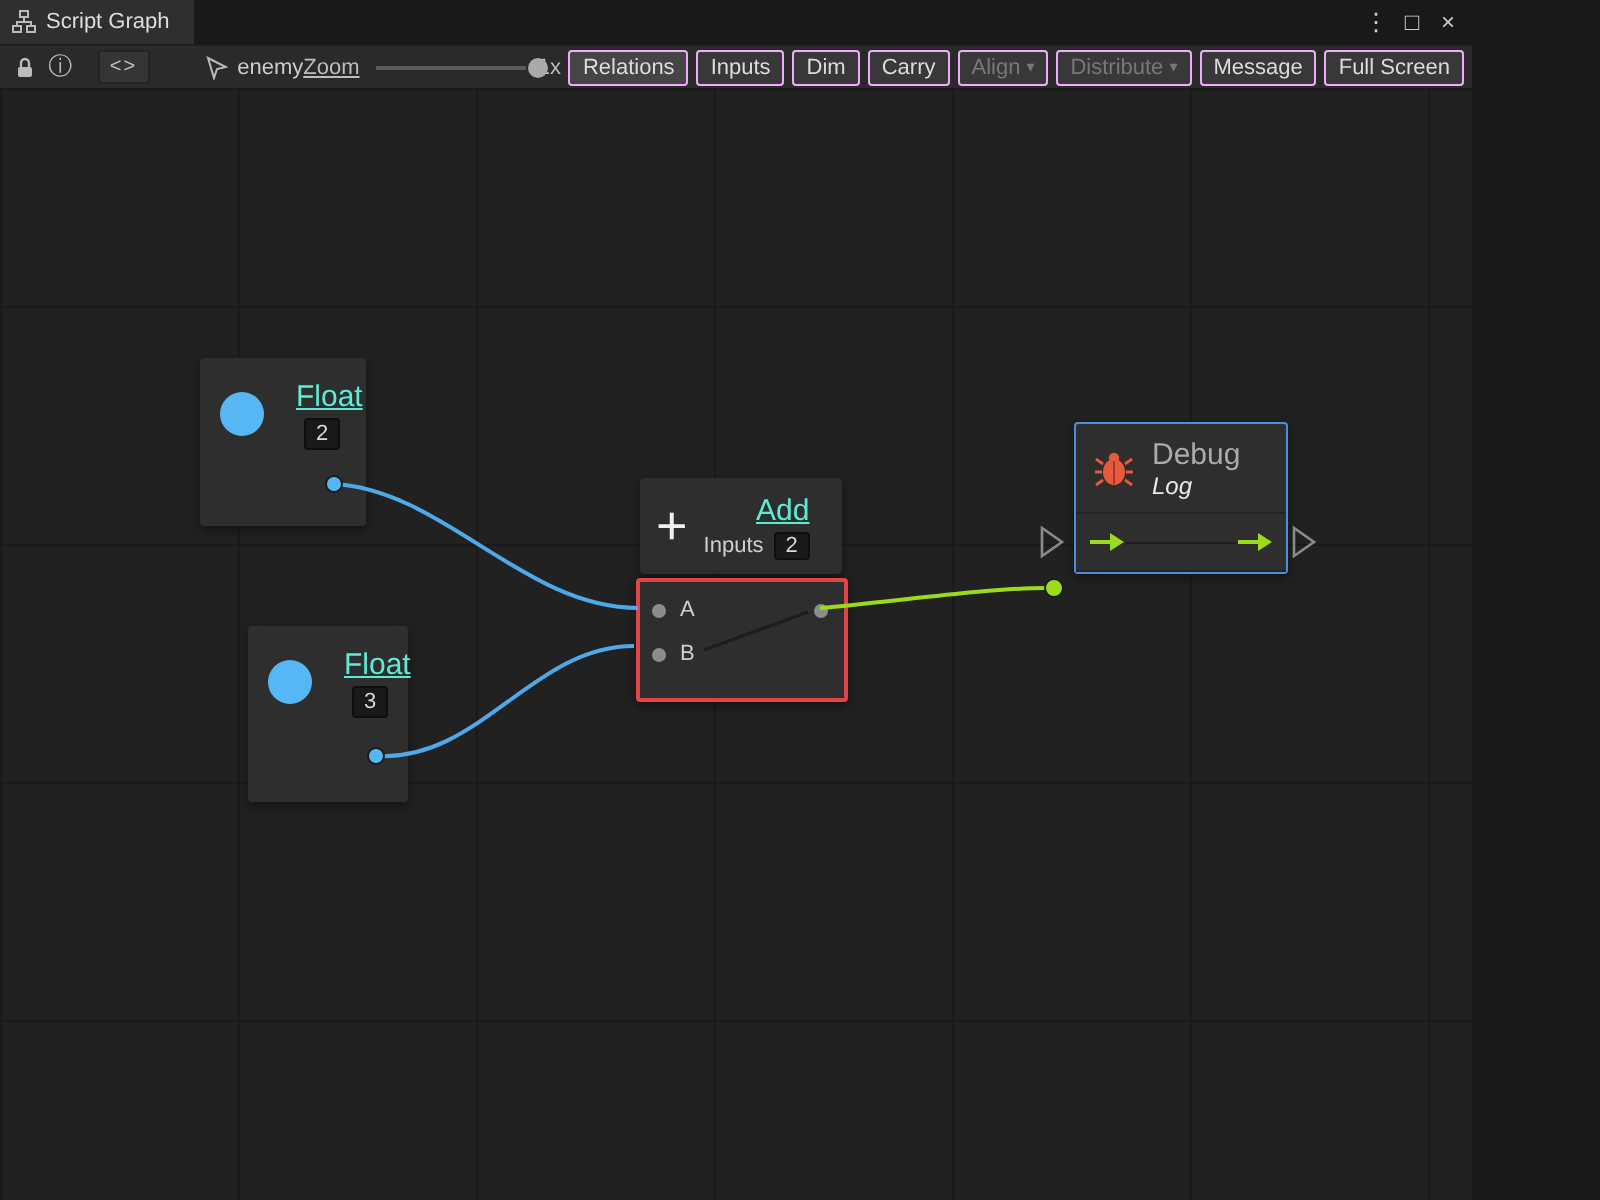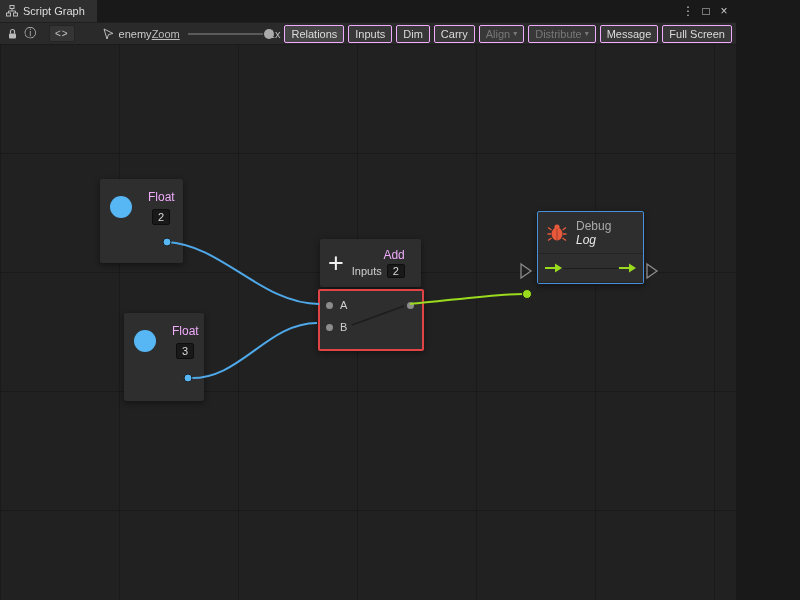--- a/index.html
+++ b/index.html
@@ -41,21 +41,21 @@
   .canvas { position:relative; flex:1; background-color:#212121;
     background-image:
       linear-gradient(#1a1a1a 1px, transparent 1px),
       linear-gradient(90deg, #1a1a1a 1px, transparent 1px);
     background-size:119px 119px;
     background-position:0px -11px;
     overflow:hidden; }
 
   .node { position:absolute; background:#2e2e2e; border-radius:2px; box-shadow:0 2px 6px rgba(0,0,0,0.45);
     color:#d8d8d8; font-size:11px; }
-  .ntitle { color:#f0abfc; font-size:12px; }
+  .ntitle { color:#5eead4; font-size:15px;text-decoration:underline; }
   .nvalue { display:inline-block; min-width:18px; padding:1px 5px; background:#191919;
     border:1px solid #0e0e0e; border-radius:2px; color:#d8d8d8; font-size:11px; text-align:center; }
 
   
   .float-node .fcircle { position:absolute; left:10px; top:17px; width:22px; height:22px; border-radius:50%;
     background:#56b7f4; }
   .float-node .ntitle { position:absolute; left:48px; top:11px; }
   .float-node .nvalue { position:absolute; left:52px; top:30px; }
 
   
@@ -67,21 +67,21 @@
   .add-ports { border:2px solid #e04444; padding:6px 6px 4px 6px; display:flex; flex-direction:column; gap:6px; }
   .prow { display:flex; align-items:center; gap:7px; height:16px; position:relative; }
   .pdot { width:7px; height:7px; border-radius:50%; background:#8c8c8c; flex:0 0 auto; }
   .pdot.out { position:absolute; right:2px; }
   .plabel { color:#cfcfcf; }
 
   
   .debug-node { border:1px solid #4a90d9; width:107px; }
   .dhead { display:flex; align-items:center; gap:8px; padding:7px 8px 6px 8px; border-bottom:1px solid #242424; }
   .dtitles { display:flex; flex-direction:column; }
-  .dcat { font-size:12px; color:#aaaaaa; }
+  .dcat { font-size:15px; color:#aaaaaa; }
   .dname { font-size:12px; color:#e8e8e8;font-style:italic; }
   .dflow { display:flex; align-items:center; padding:8px 6px; border-bottom:1px solid #242424; }
   .flowline { flex:1; height:1px; background:#1d1d1d; }
   .dmsg { display:flex; align-items:center; gap:8px; padding:10px 8px 12px 8px; }
   .dmsg .plabel { color:#b8b8b8; }
 
   .overlay { position:absolute; left:0; top:0; pointer-events:none; }
 </style>
 </head>
 <body>

